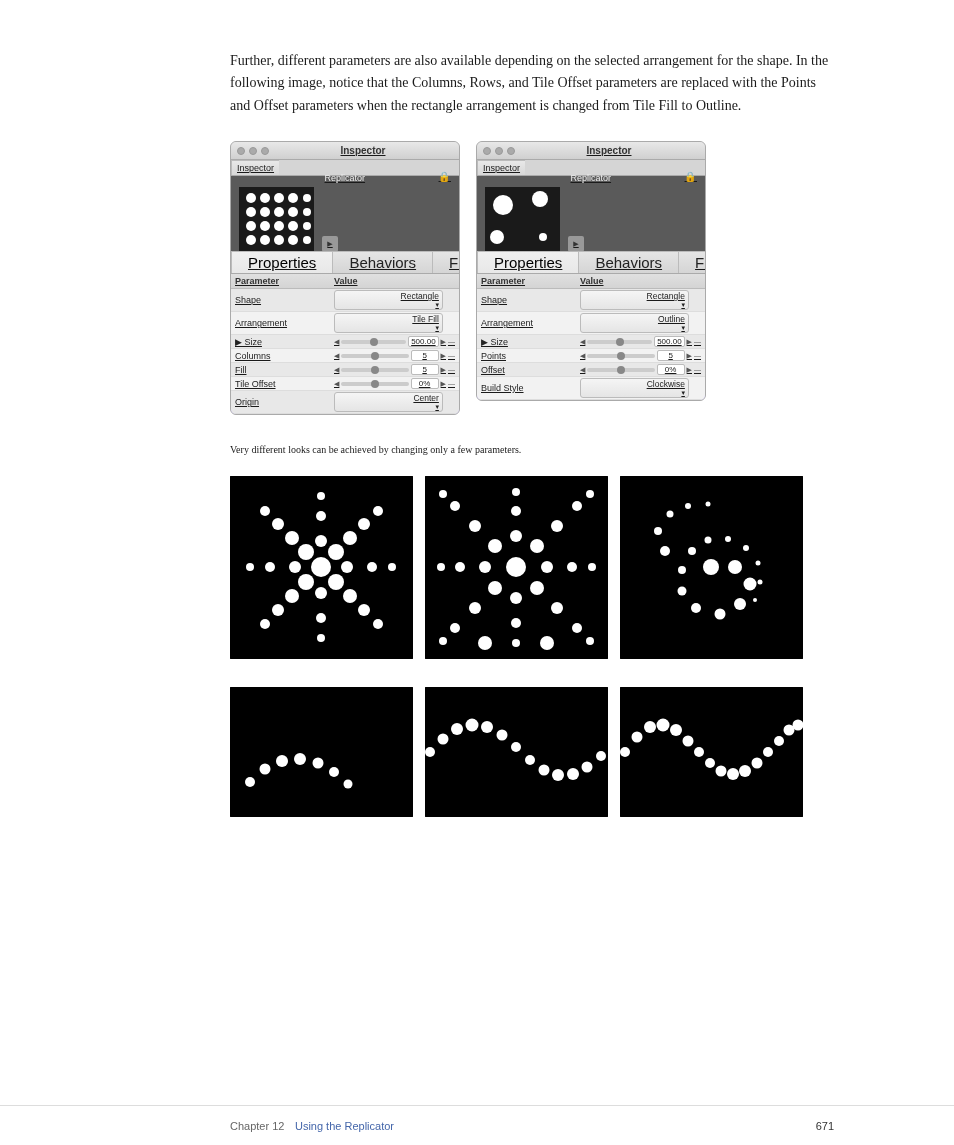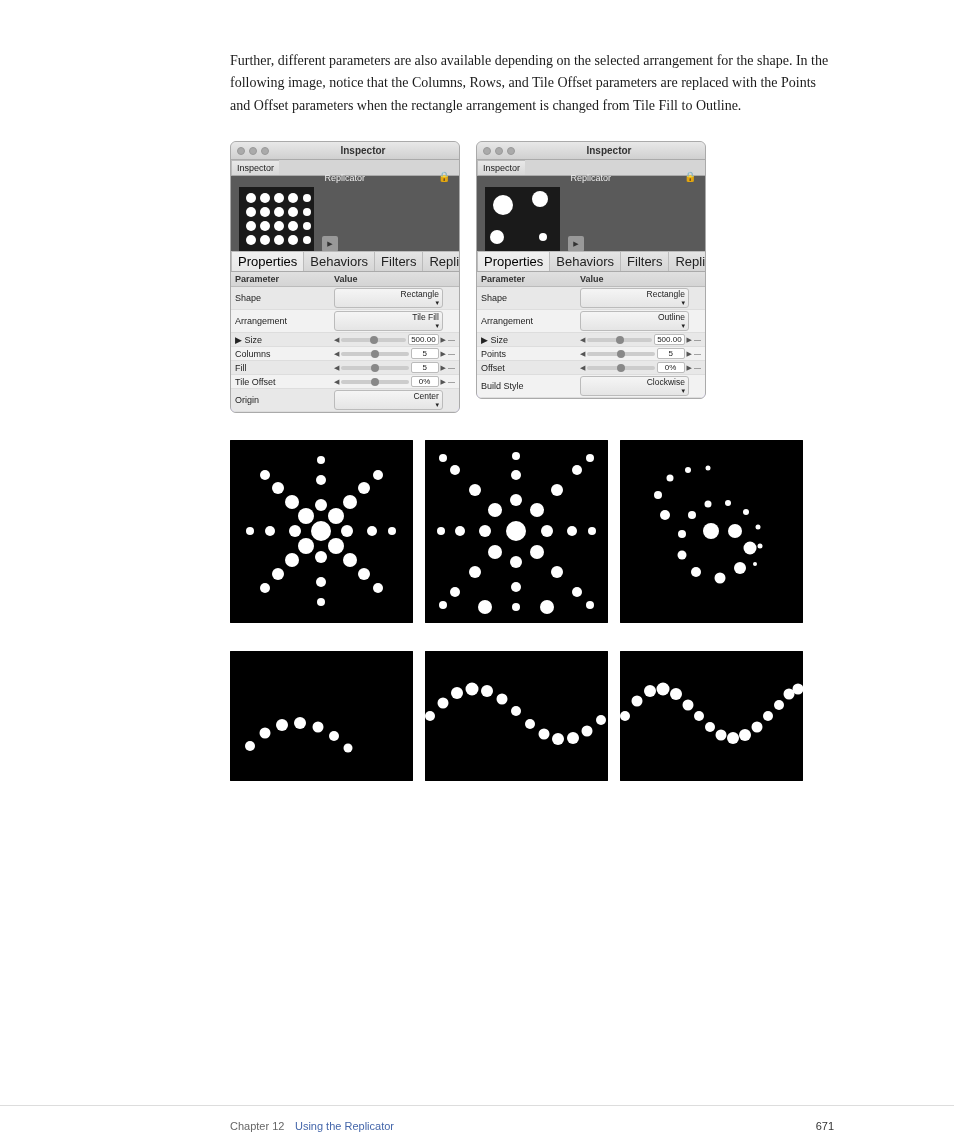--- a/index.html
+++ b/index.html
@@ -22,20 +22,21 @@
       line-height: 1.6;
       margin-bottom: 24px;
       color: #1a1a1a;
     }
 
     .inspector-images {
       display: flex;
       gap: 16px;
       margin-bottom: 27px;
       align-items: flex-start;
+      text-decoration: underline;
     }
 
     .inspector-panel {
       width: 230px;
       border: 1px solid #aaa;
       border-radius: 6px;
       background: #c8c8c8;
       font-size: 10px;
       overflow: hidden;
     }
@@ -73,22 +74,22 @@
     }
 
     .inspector-tab-bar {
       display: flex;
       background: #d8d8d8;
       border-bottom: 1px solid #aaa;
       padding: 0;
     }
 
     .inspector-tab {
-      padding: 2px 6px;
-      font-size: 13px;
+      padding: 2px 16px;
+      font-size: 15px;
       border: 1px solid #bbb;
       border-bottom: none;
       background: linear-gradient(to bottom, #e5e5e5, #d5d5d5);
       cursor: pointer;
       border-right: none;
       font-family: 'Helvetica Neue', Arial, sans-serif;
       color: #222;
     }
 
     .inspector-tab:last-child { border-right: 1px solid #bbb; }
@@ -612,20 +613,21 @@
             <div class="dropdown-val">
               <span>Clockwise</span>
                 <span class="dropdown-arrow">▾</span>
             </div>
           </div>
         </div>
       </div>
     </div>
   </div>
 
+  <p class="section-label">Very different looks can be achieved by changing only a few parameters.</p>
 
   <div class="pattern-images">
 
     <div class="pattern-img">
       <svg width="183" height="183" viewBox="0 0 183 183">
         <rect width="183" height="183" fill="#000"></rect>
 
         <circle cx="91" cy="91" r="10" fill="white"></circle>
         <circle cx="76" cy="76" r="8" fill="white"></circle>
         <circle cx="106" cy="106" r="8" fill="white"></circle>

